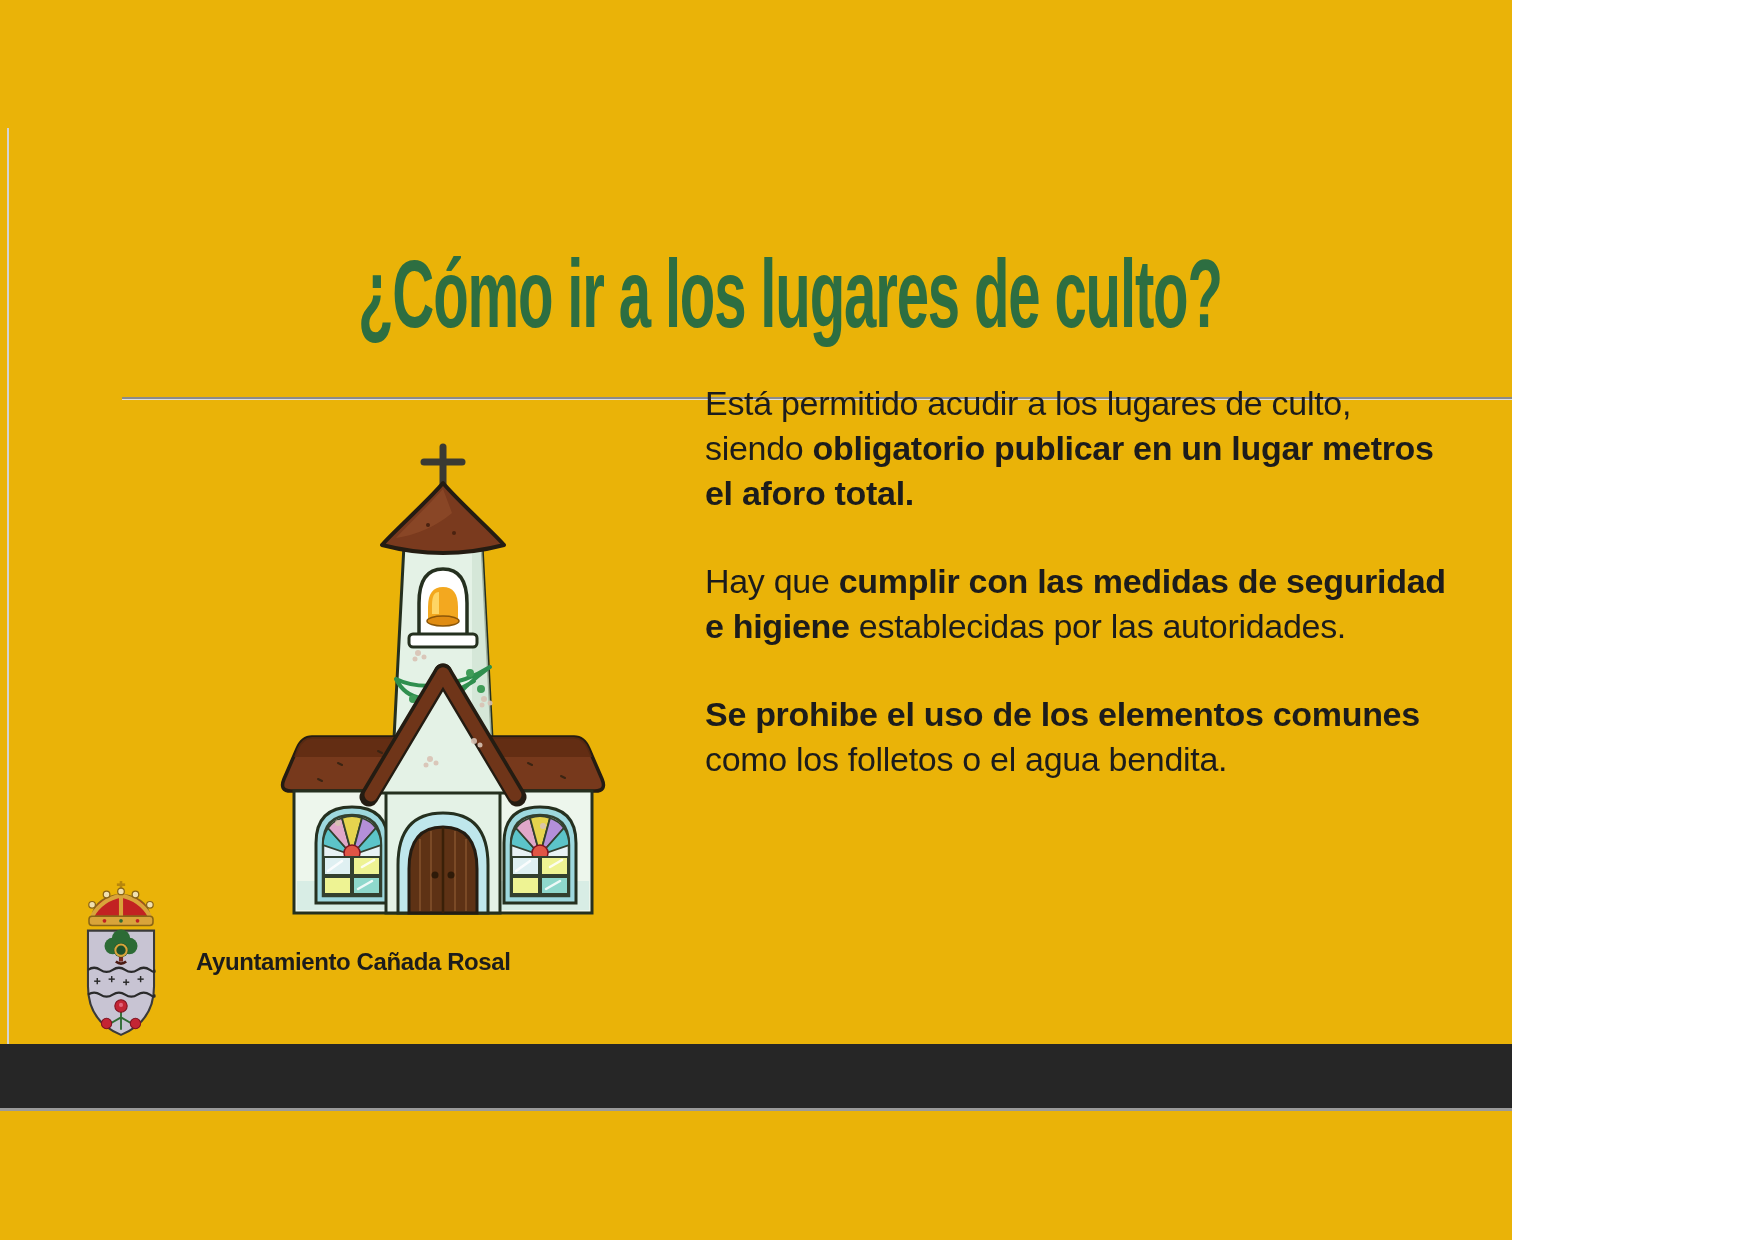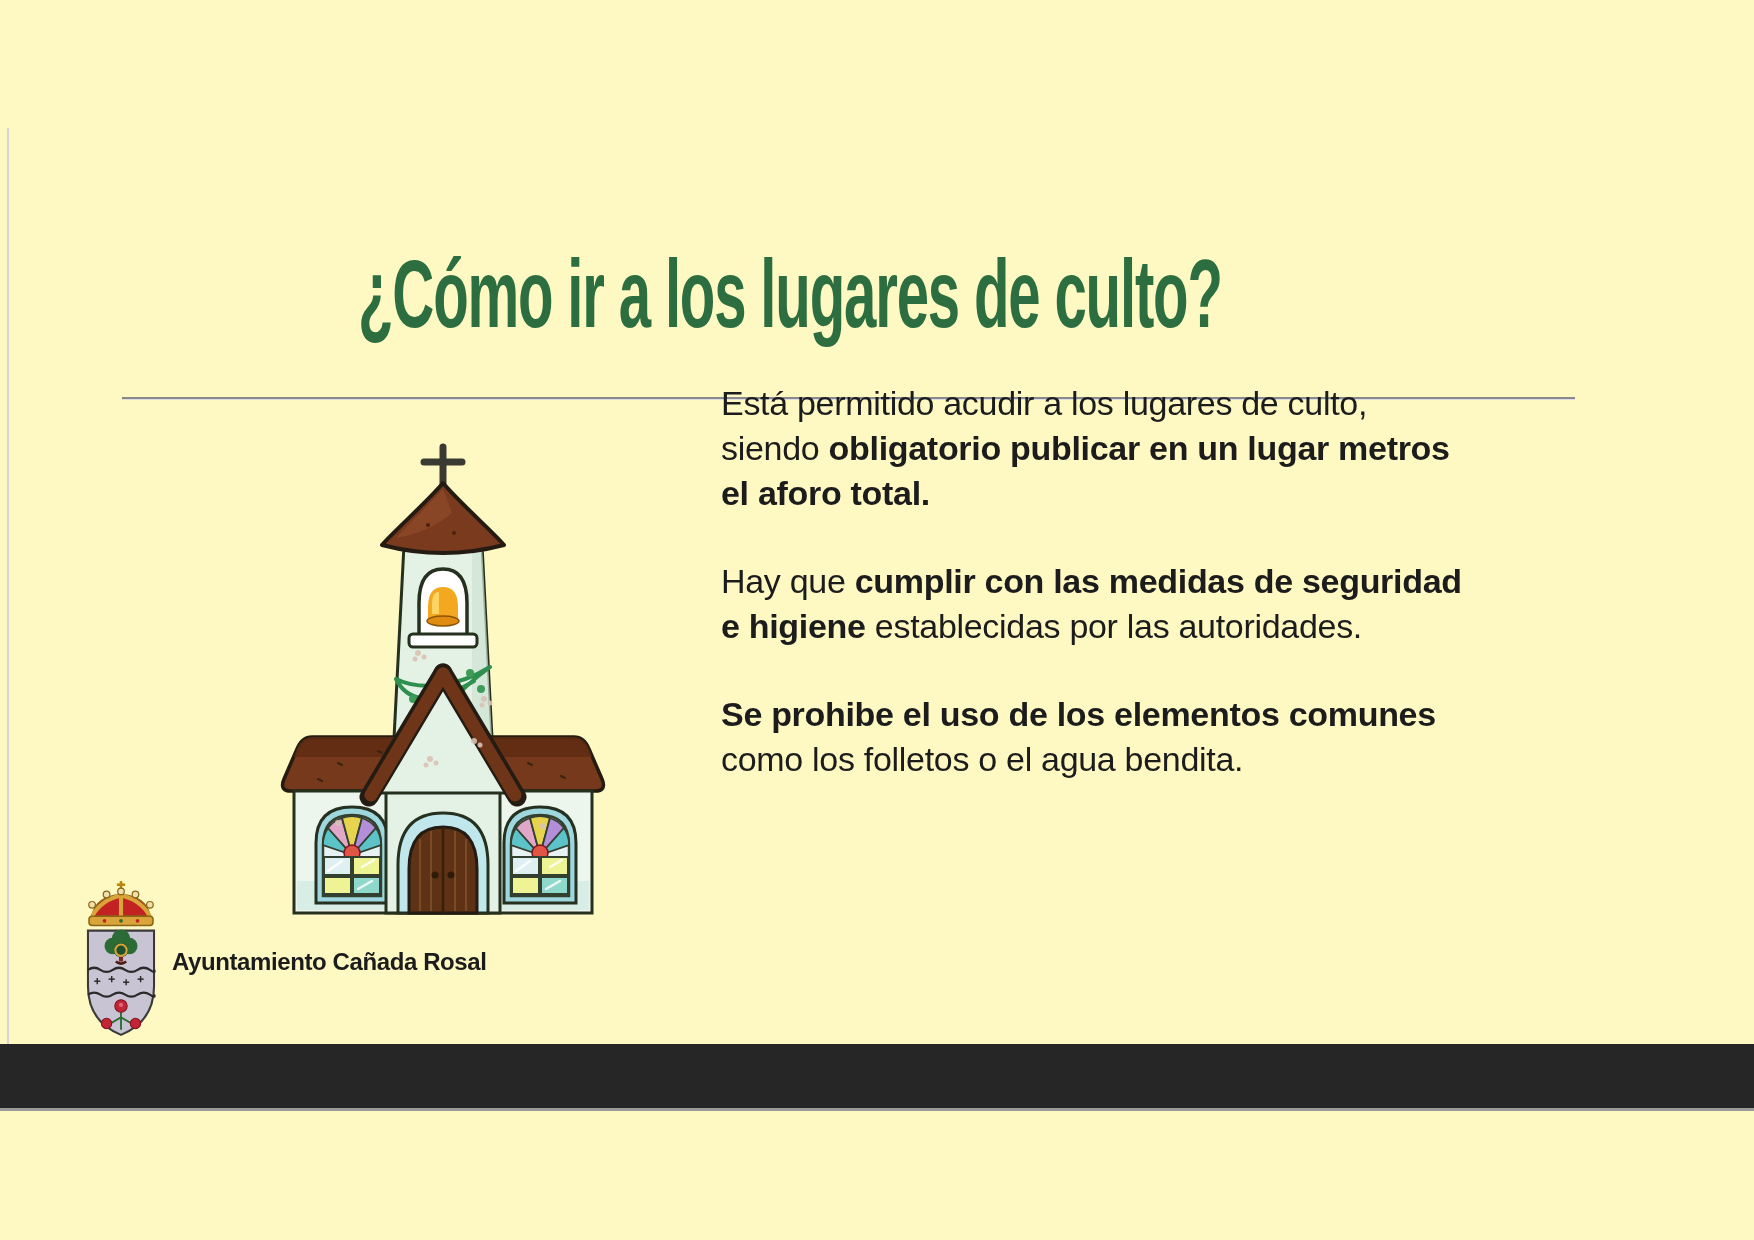--- a/index.html
+++ b/index.html
@@ -1,31 +1,31 @@
 <!DOCTYPE html>
 <html style="--title-green: #2d6e41; --body-text: #1c1c1c; --footer-bar: #262626;"><head>
 <meta charset="utf-8">
 <style>
   html,body{margin:0;padding:0;background:#ffffff;}
-  .slide{position:relative;width:1754px;height:1240px;background:#fef9c3;overflow:hidden;
+  .slide{position:relative;width:1512px;height:1240px;background:#eab308;overflow:hidden;
          font-family:"Liberation Sans",sans-serif;}
   .left-line{position:absolute;left:7px;top:128px;width:2px;height:916px;background:#d4d4d4;}
   .title{position:absolute;left:60px;top:240px;width:1460px;text-align:center;
          color:var(--title-green,#2d6e41);font-weight:700;font-size:97px;line-height:1.12;
          white-space:nowrap;}
   .title-inner{display:inline-block;transform:scaleX(.60);transform-origin:50% 50%;letter-spacing:-2px;}
   .divider{position:absolute;left:122px;top:397px;width:1453px;height:2px;background:#8a8a8a;
            border-bottom:1px solid #dedede;}
   .church{position:absolute;left:278px;top:441px;width:330px;height:475px;}
   .coat{position:absolute;left:74px;top:879px;width:94px;height:160px;}
-  .caption{position:absolute;left:172px;top:948px;font-size:24px;font-weight:700;
+  .caption{position:absolute;left:196px;top:948px;font-size:24px;font-weight:700;
            color:#1c1c1c;letter-spacing:-0.4px;}
   .bodycol{position:absolute;left:705px;top:381px;width:880px;color:var(--body-text,#1c1c1c);
            font-size:34px;line-height:45px;letter-spacing:-0.3px;}
-  .bodycol p{margin:0 0 43px 16px;white-space:pre-wrap;}
+  .bodycol p{margin:0 0 43px 0;white-space:pre-wrap;}
   .bodycol b{font-weight:700;}
   .footer-bar{position:absolute;left:0;top:1044px;width:100%;height:64px;
               background:var(--footer-bar,#262626);border-bottom:3px solid #9a9a9a;}
 </style>
 </head>
 <body>
 
 <div class="slide">
 
   <div class="left-line"></div>

